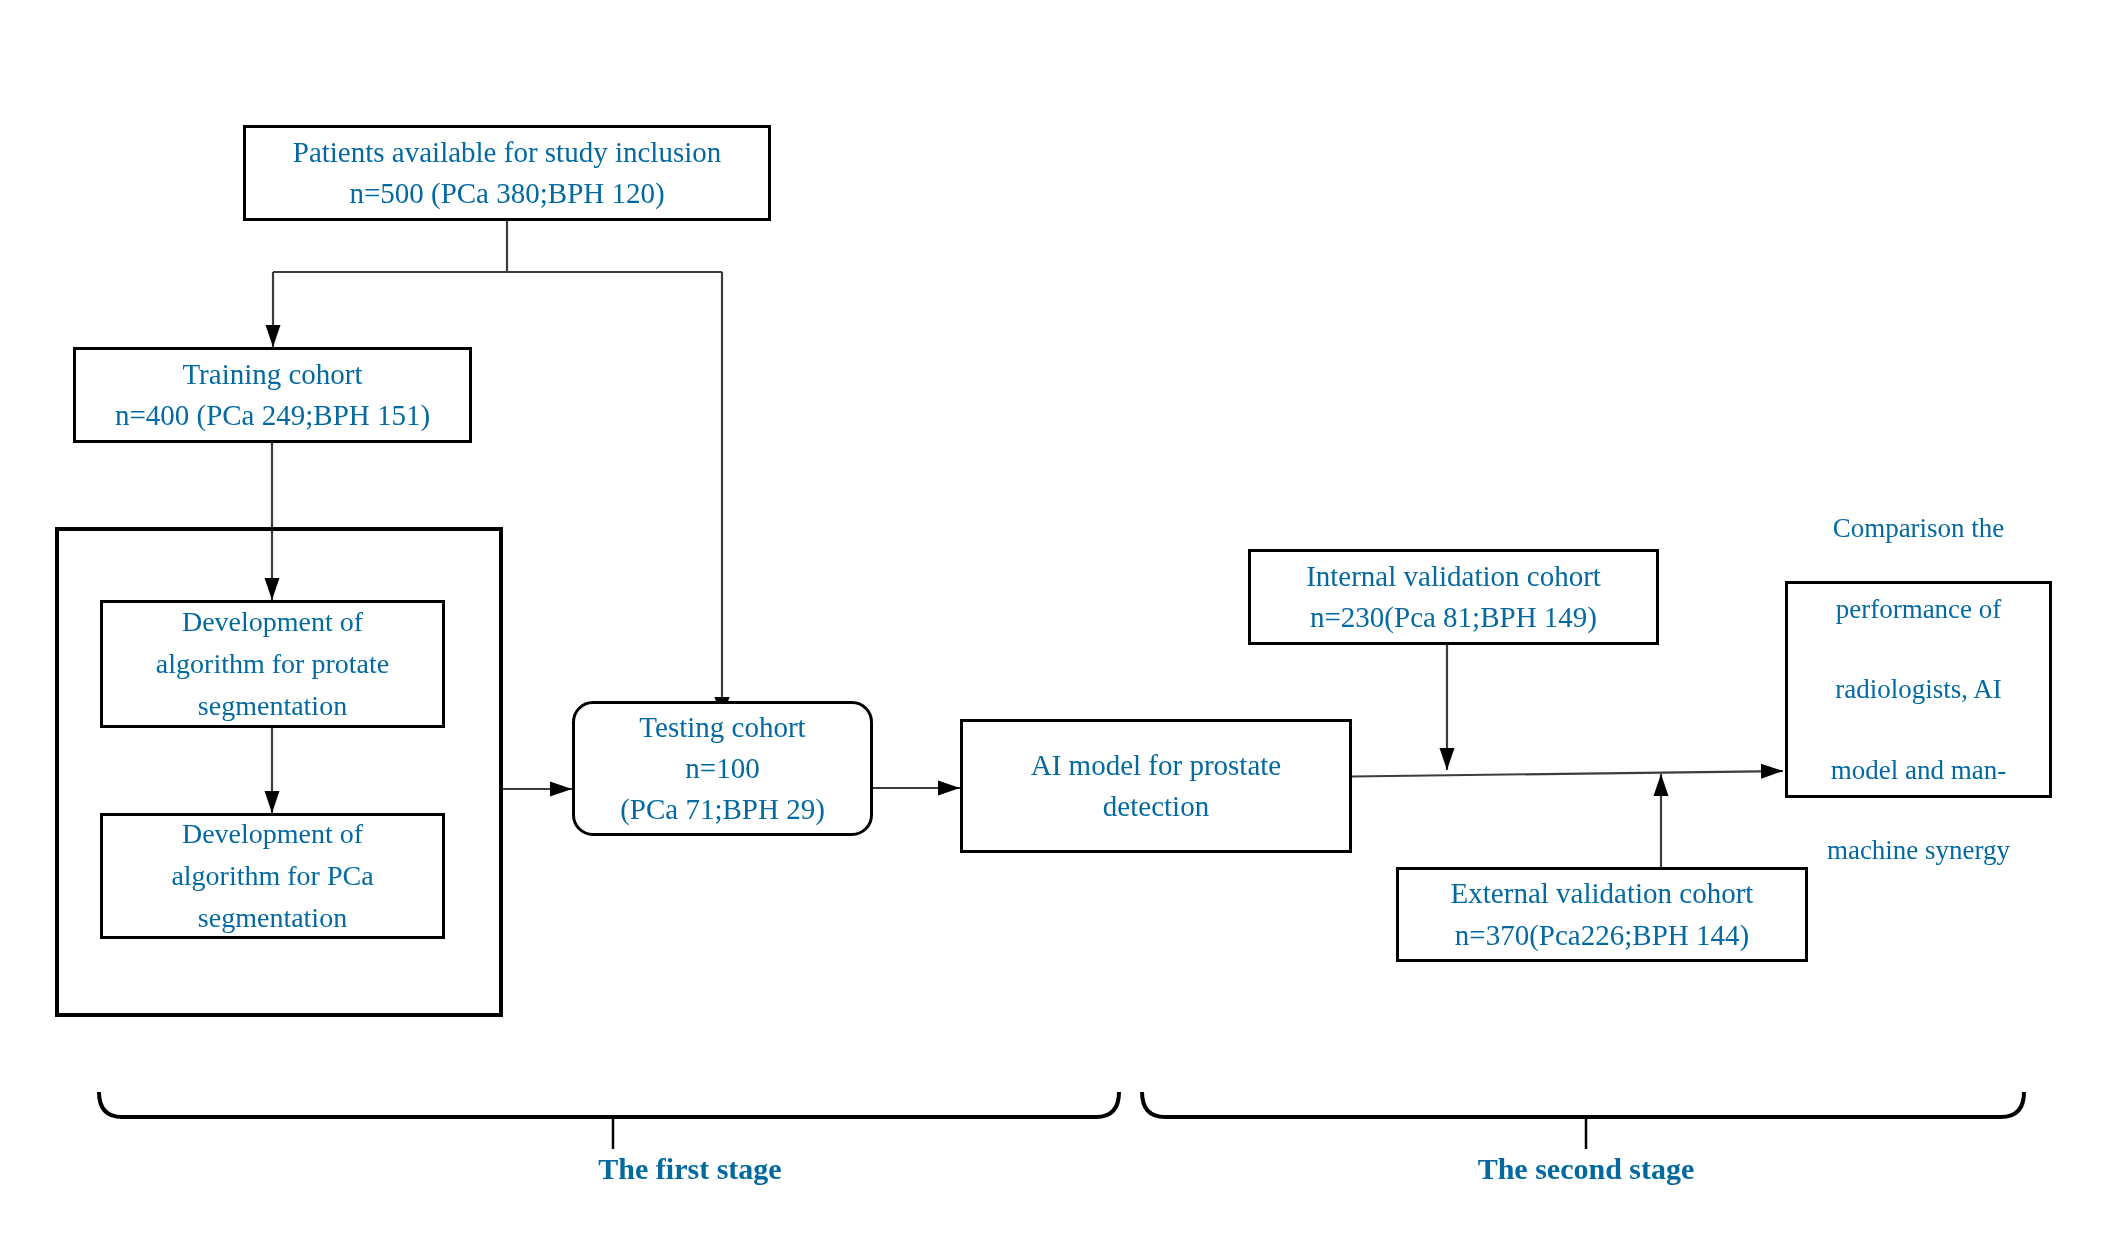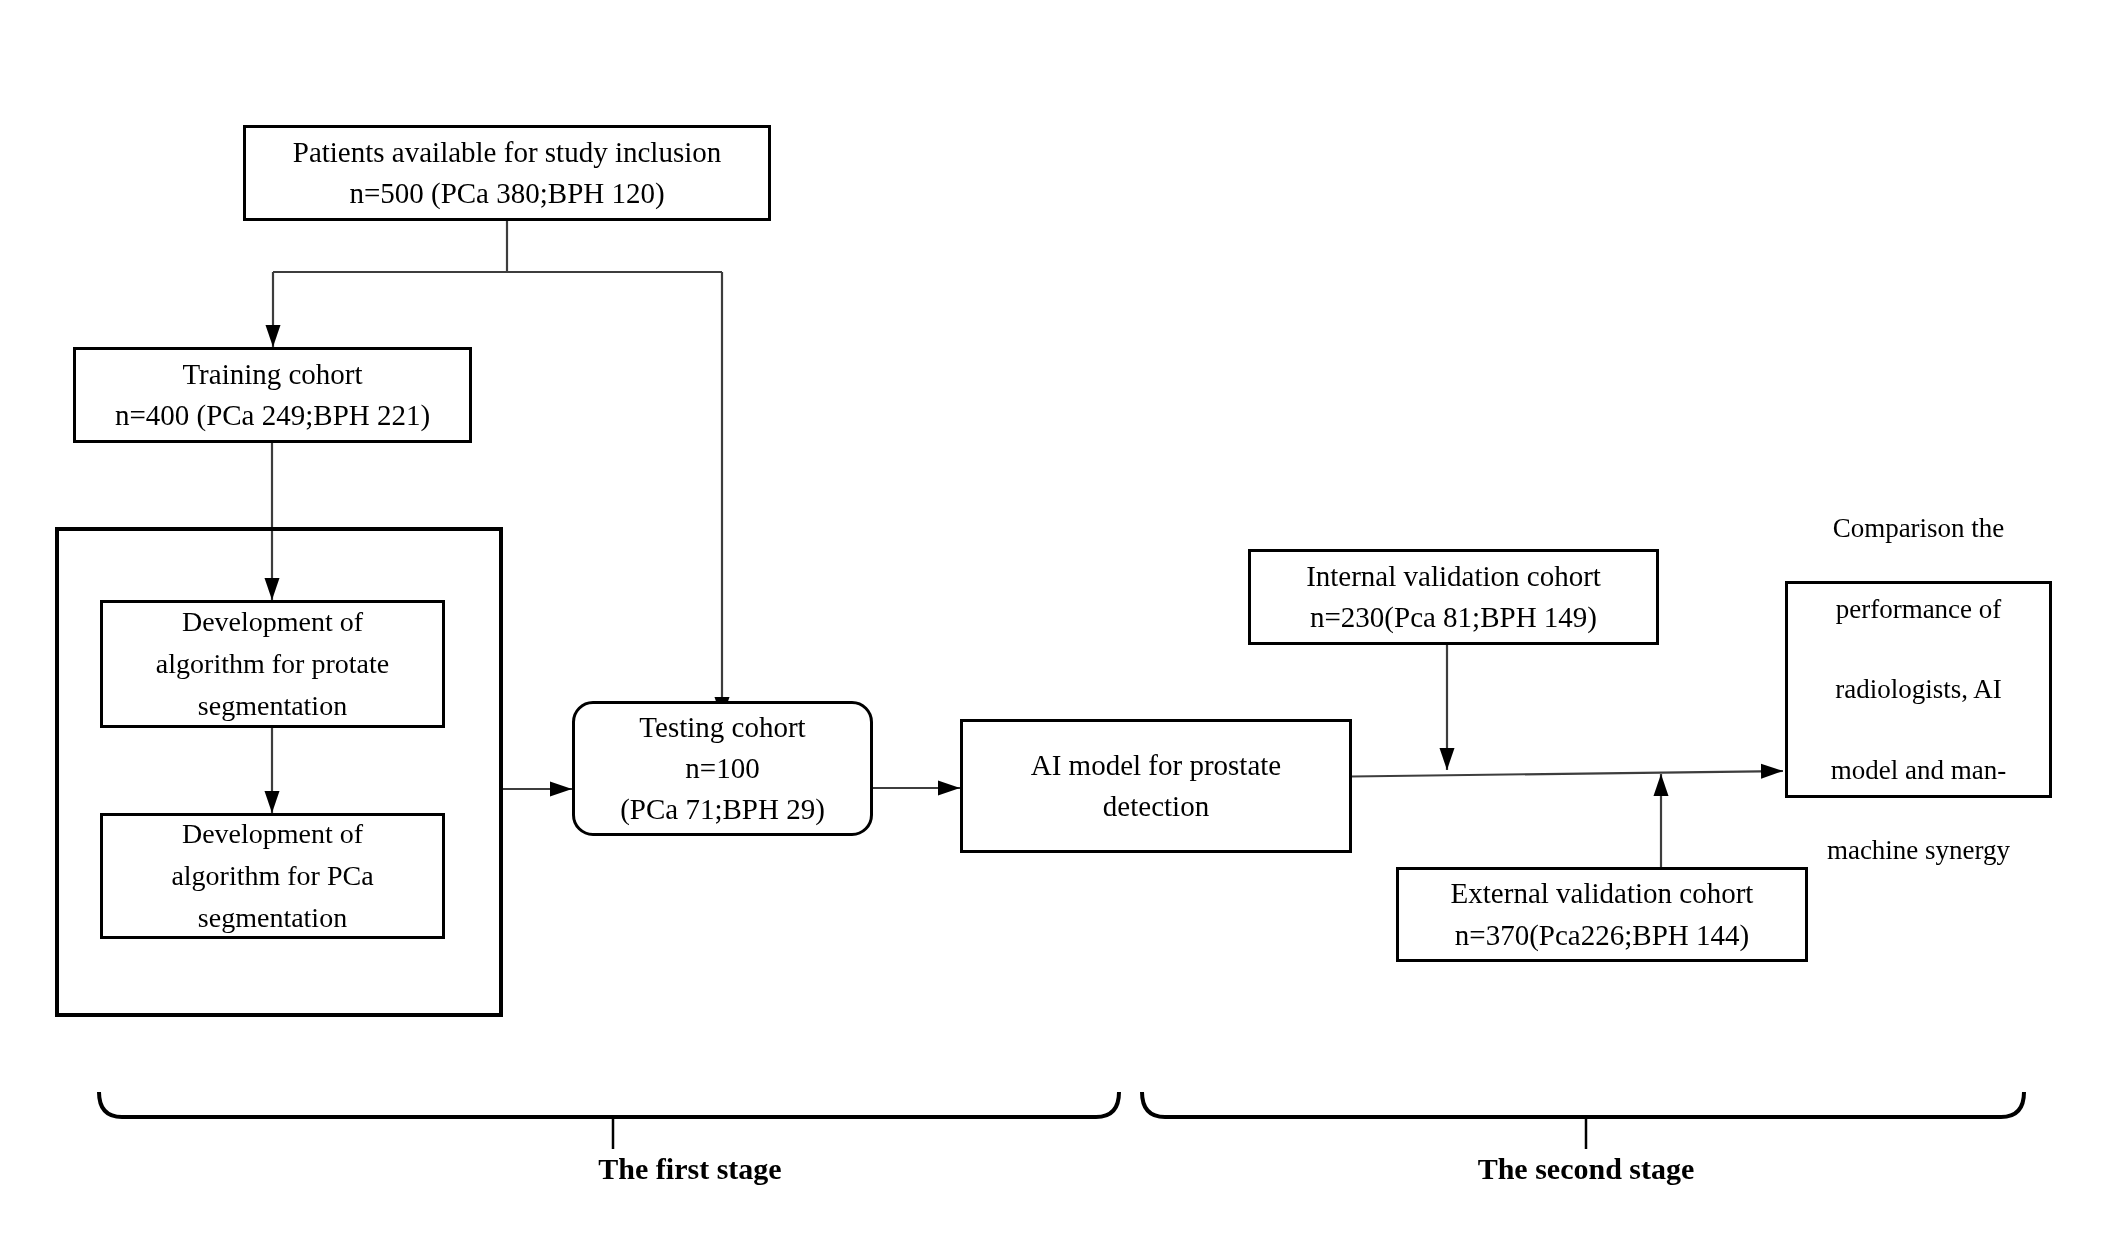--- a/index.html
+++ b/index.html
@@ -6,21 +6,21 @@
     margin: 0;
     padding: 0;
     background: #ffffff;
   }
   #canvas {
     position: relative;
     width: 2110px;
     height: 1237px;
     background: #ffffff;
     font-family: "Liberation Serif", serif;
-    color: #000000;
+    color: #0369a1;
     overflow: hidden;
   }
   #connector-layer {
     position: absolute;
     left: 0; top: 0;
     width: 2110px;
     height: 1237px;
   }
   .box {
     position: absolute;
@@ -101,21 +101,21 @@
 
   <div id="frame-stage1" class="outer-frame"></div>
 
   <div id="box-patients" class="box fs-29">
     <div class="ln">Patients available for study inclusion</div>
     <div class="ln">n=500 (PCa 380;BPH 120)</div>
   </div>
 
   <div id="box-training" class="box fs-29">
     <div class="ln">Training cohort</div>
-    <div class="ln">n=400 (PCa 249;BPH 221)</div>
+    <div class="ln">n=400 (PCa 249;BPH 151)</div>
   </div>
 
   <div id="box-dev-prostate" class="box fs-28">
     <div class="ln">Development of</div>
     <div class="ln">algorithm for protate</div>
     <div class="ln">segmentation</div>
   </div>
 
   <div id="box-dev-pca" class="box fs-28">
     <div class="ln">Development of</div>

